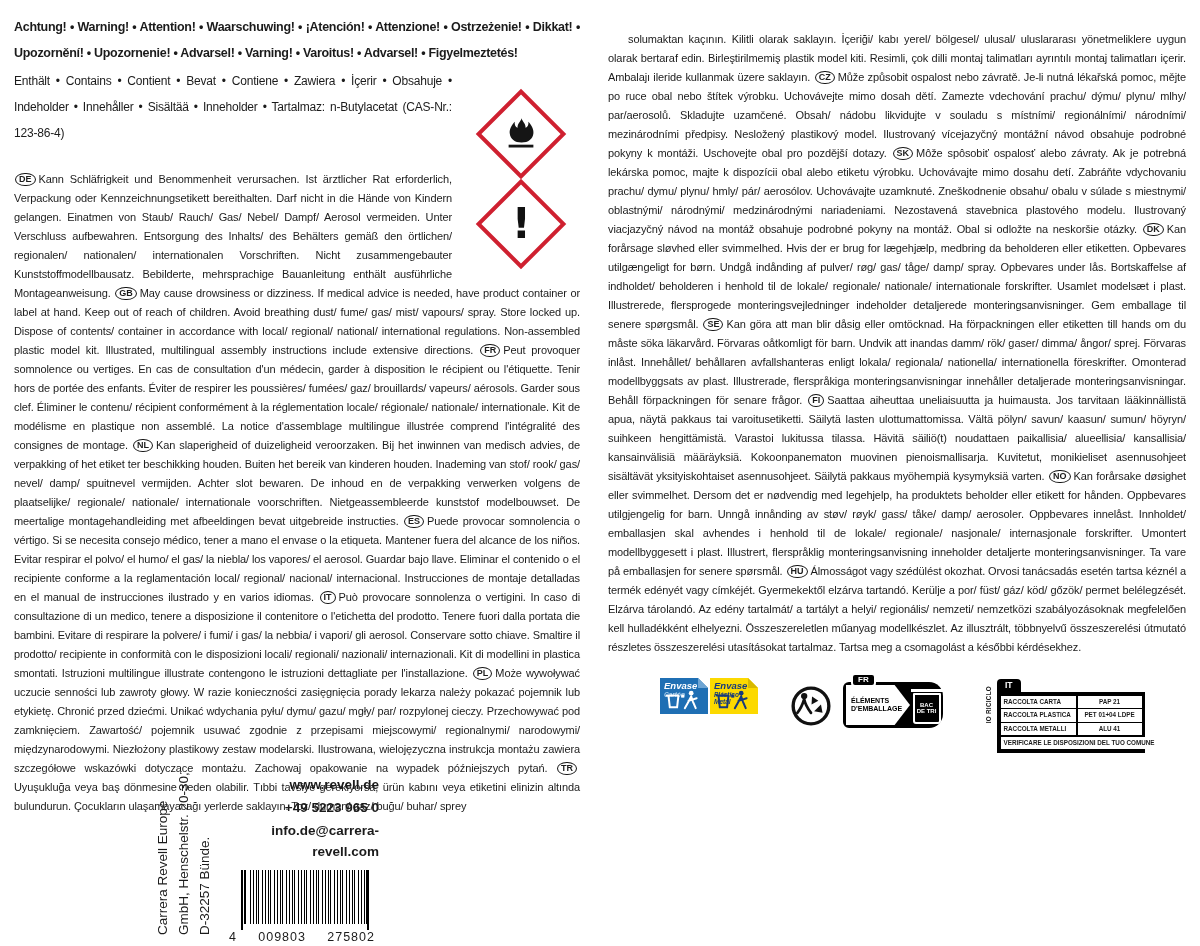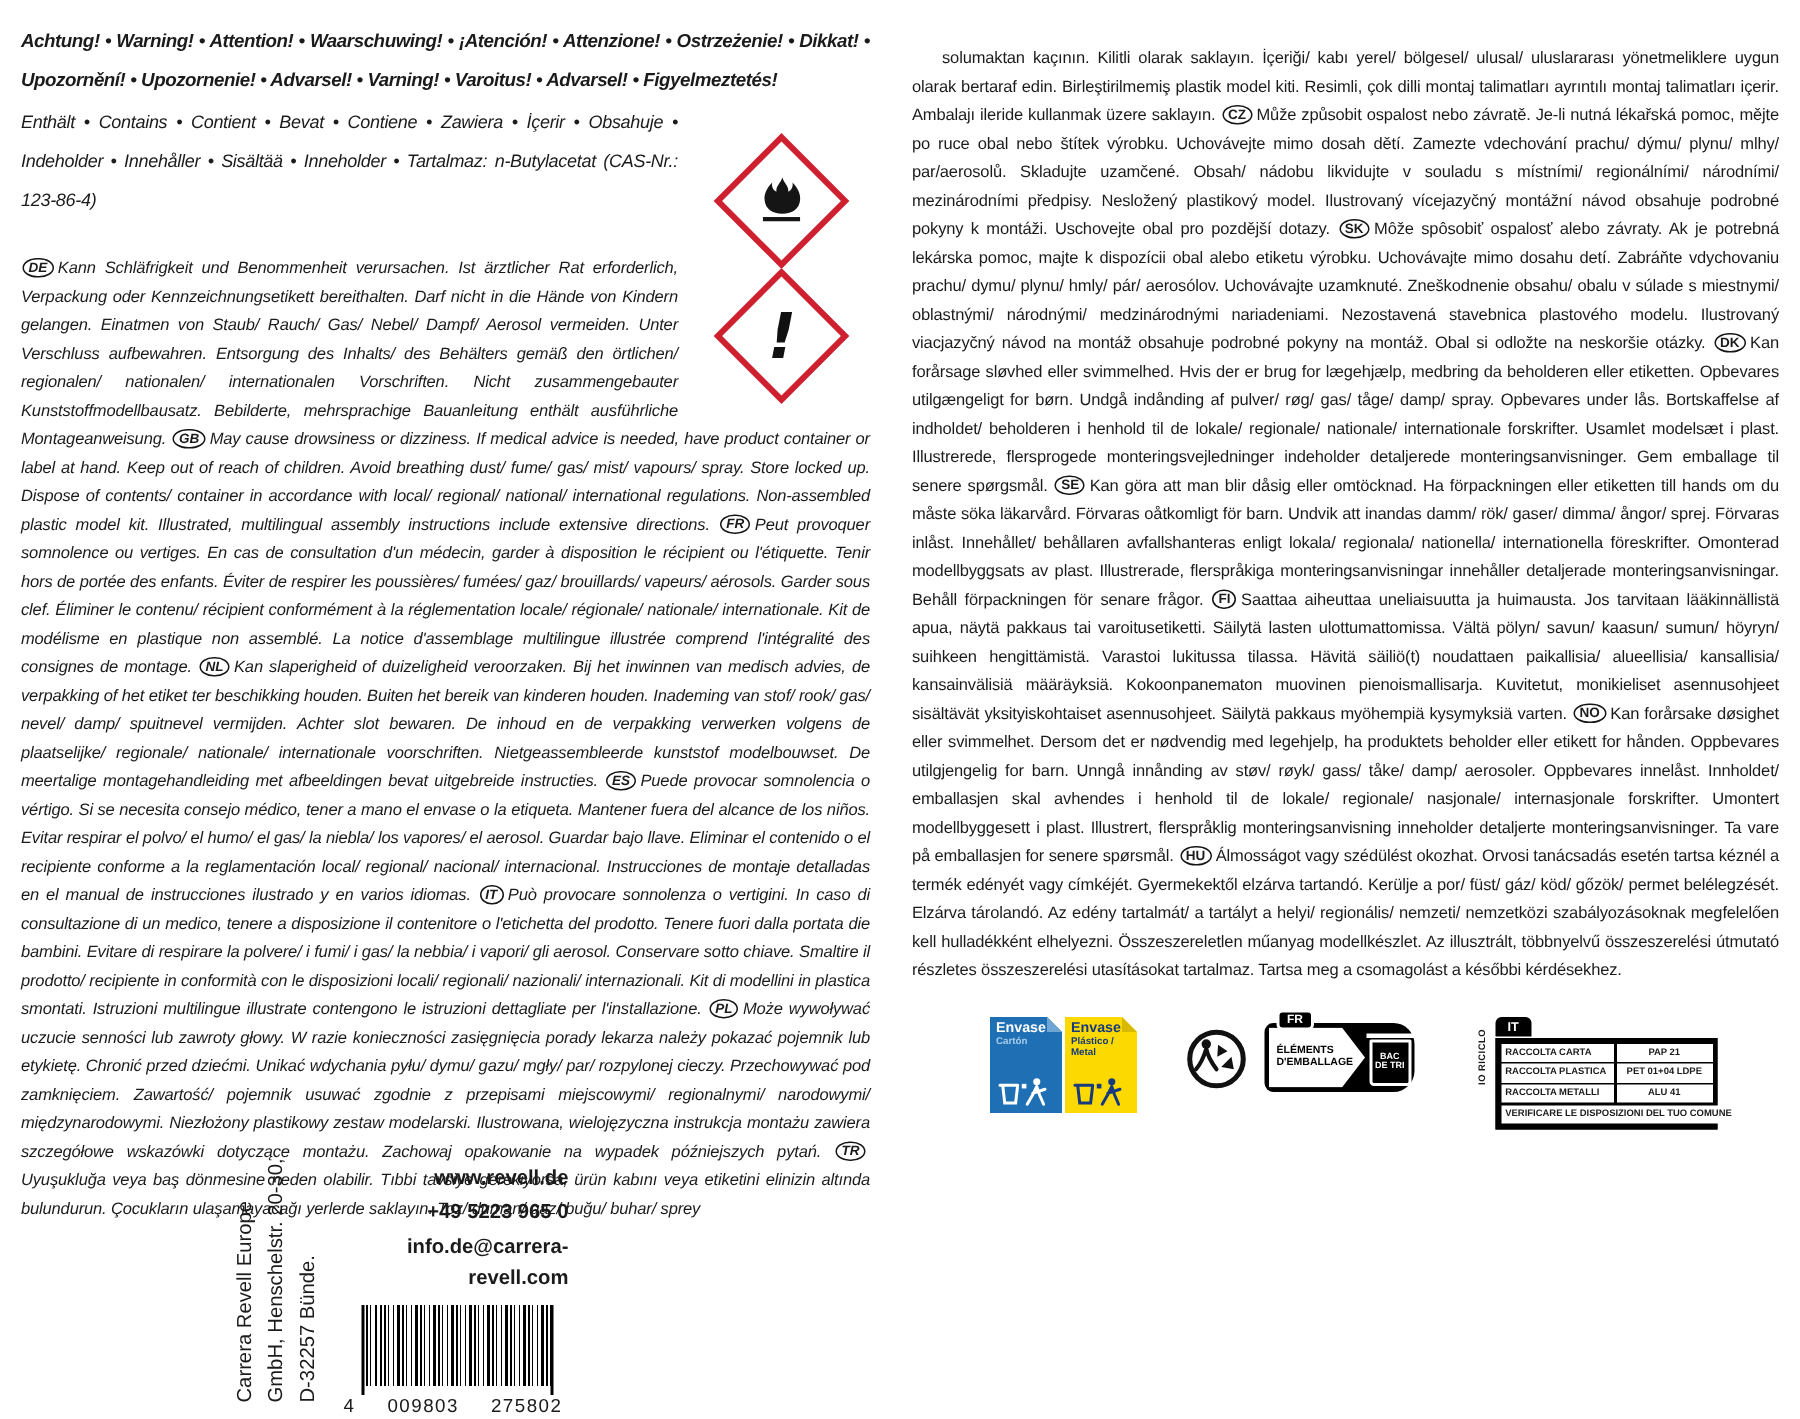--- a/index.html
+++ b/index.html
@@ -1,41 +1,41 @@
 <!DOCTYPE html>
 <html><head>
 <meta charset="utf-8">
 <style>
   html,body{margin:0;padding:0;background:#fff;}
   .page{position:relative;width:1200px;height:946px;background:#fff;overflow:hidden;
         font-family:"Liberation Sans", sans-serif;color:#1b1b1b;}
   
   .col{position:absolute;top:14px;}
-  .col-left{left:14px;width:566px;font-style:italic;}
+  .col-left{left:14px;width:566px;}
   .col-right{left:608px;width:578px;}
   .warnings{font-weight:bold;font-size:12.5px;line-height:26px;letter-spacing:-0.3px;
             text-align:justify;margin:0;}
   .contains{font-size:12px;line-height:26px;letter-spacing:-0.2px;text-align:justify;margin:2px 0 0 0;}
   .bodytxt{font-size:11px;line-height:19px;letter-spacing:-0.1px;text-align:justify;margin:24px 0 0 0;}
   .col-right .bodytxt{margin:16px 0 0 0;text-indent:20px;}
   .lb{display:inline-block;border:1.5px solid #151515;border-radius:50%;font-weight:bold;
       font-size:9px;line-height:1;padding:1.5px 3px 1px 3px;margin:0 3px 0 1px;
       vertical-align:1px;letter-spacing:0;text-indent:0;}
   
   .ghs-float{float:right;width:118px;margin:24px 0 6px 10px;display:flex;flex-direction:column;
              align-items:center;gap:6px;}
   .diamond{width:84px;height:84px;display:flex;align-items:center;justify-content:center;}
   .diamond .rot{width:56px;height:56px;border:4.5px solid #cf2030;background:#fff;
                 transform:rotate(45deg);display:flex;align-items:center;justify-content:center;}
   .diamond .inner{transform:rotate(-45deg);display:flex;align-items:center;justify-content:center;}
   .excl{font-size:42px;font-weight:bold;color:#111;line-height:1;font-family:"DejaVu Sans",sans-serif;}
   
   .icons{position:absolute;left:0;top:0;width:100%;height:100%;pointer-events:none;}
-  .tile{position:absolute;width:48px;height:64px;padding:3px 0 0 4px;box-sizing:border-box;
-        clip-path:polygon(0 0,calc(100% - 10px) 0,100% 10px,100% 100%,0 100%);}
+  .tile{position:absolute;width:48px;height:36px;padding:3px 0 0 4px;box-sizing:border-box;
+        clip-path:polygon(0 0,calc(100% - 10px) 0,100% 10px,100% 100%,0 100%);font-style:italic;}
   .tile .fold{position:absolute;top:0;right:0;width:10px;height:10px;}
   .tile-title{font-weight:bold;font-size:9.5px;line-height:10px;}
   .tile-sub{font-weight:bold;font-size:6.5px;line-height:7px;}
   .tile svg{position:absolute;left:3px;bottom:3px;}
   .tile-carton{left:660px;top:678px;background:#1f6fb4;color:#fff;}
   .tile-carton .tile-sub{color:#a8cdeb;}
   .tile-carton .fold{background:#6ea5d4;}
   .tile-plastic{left:710px;top:678px;background:#fcd900;color:#163a7d;}
   .tile-plastic .fold{background:#d8b900;}
   .triman{position:absolute;left:790px;top:685px;width:42px;height:42px;}

